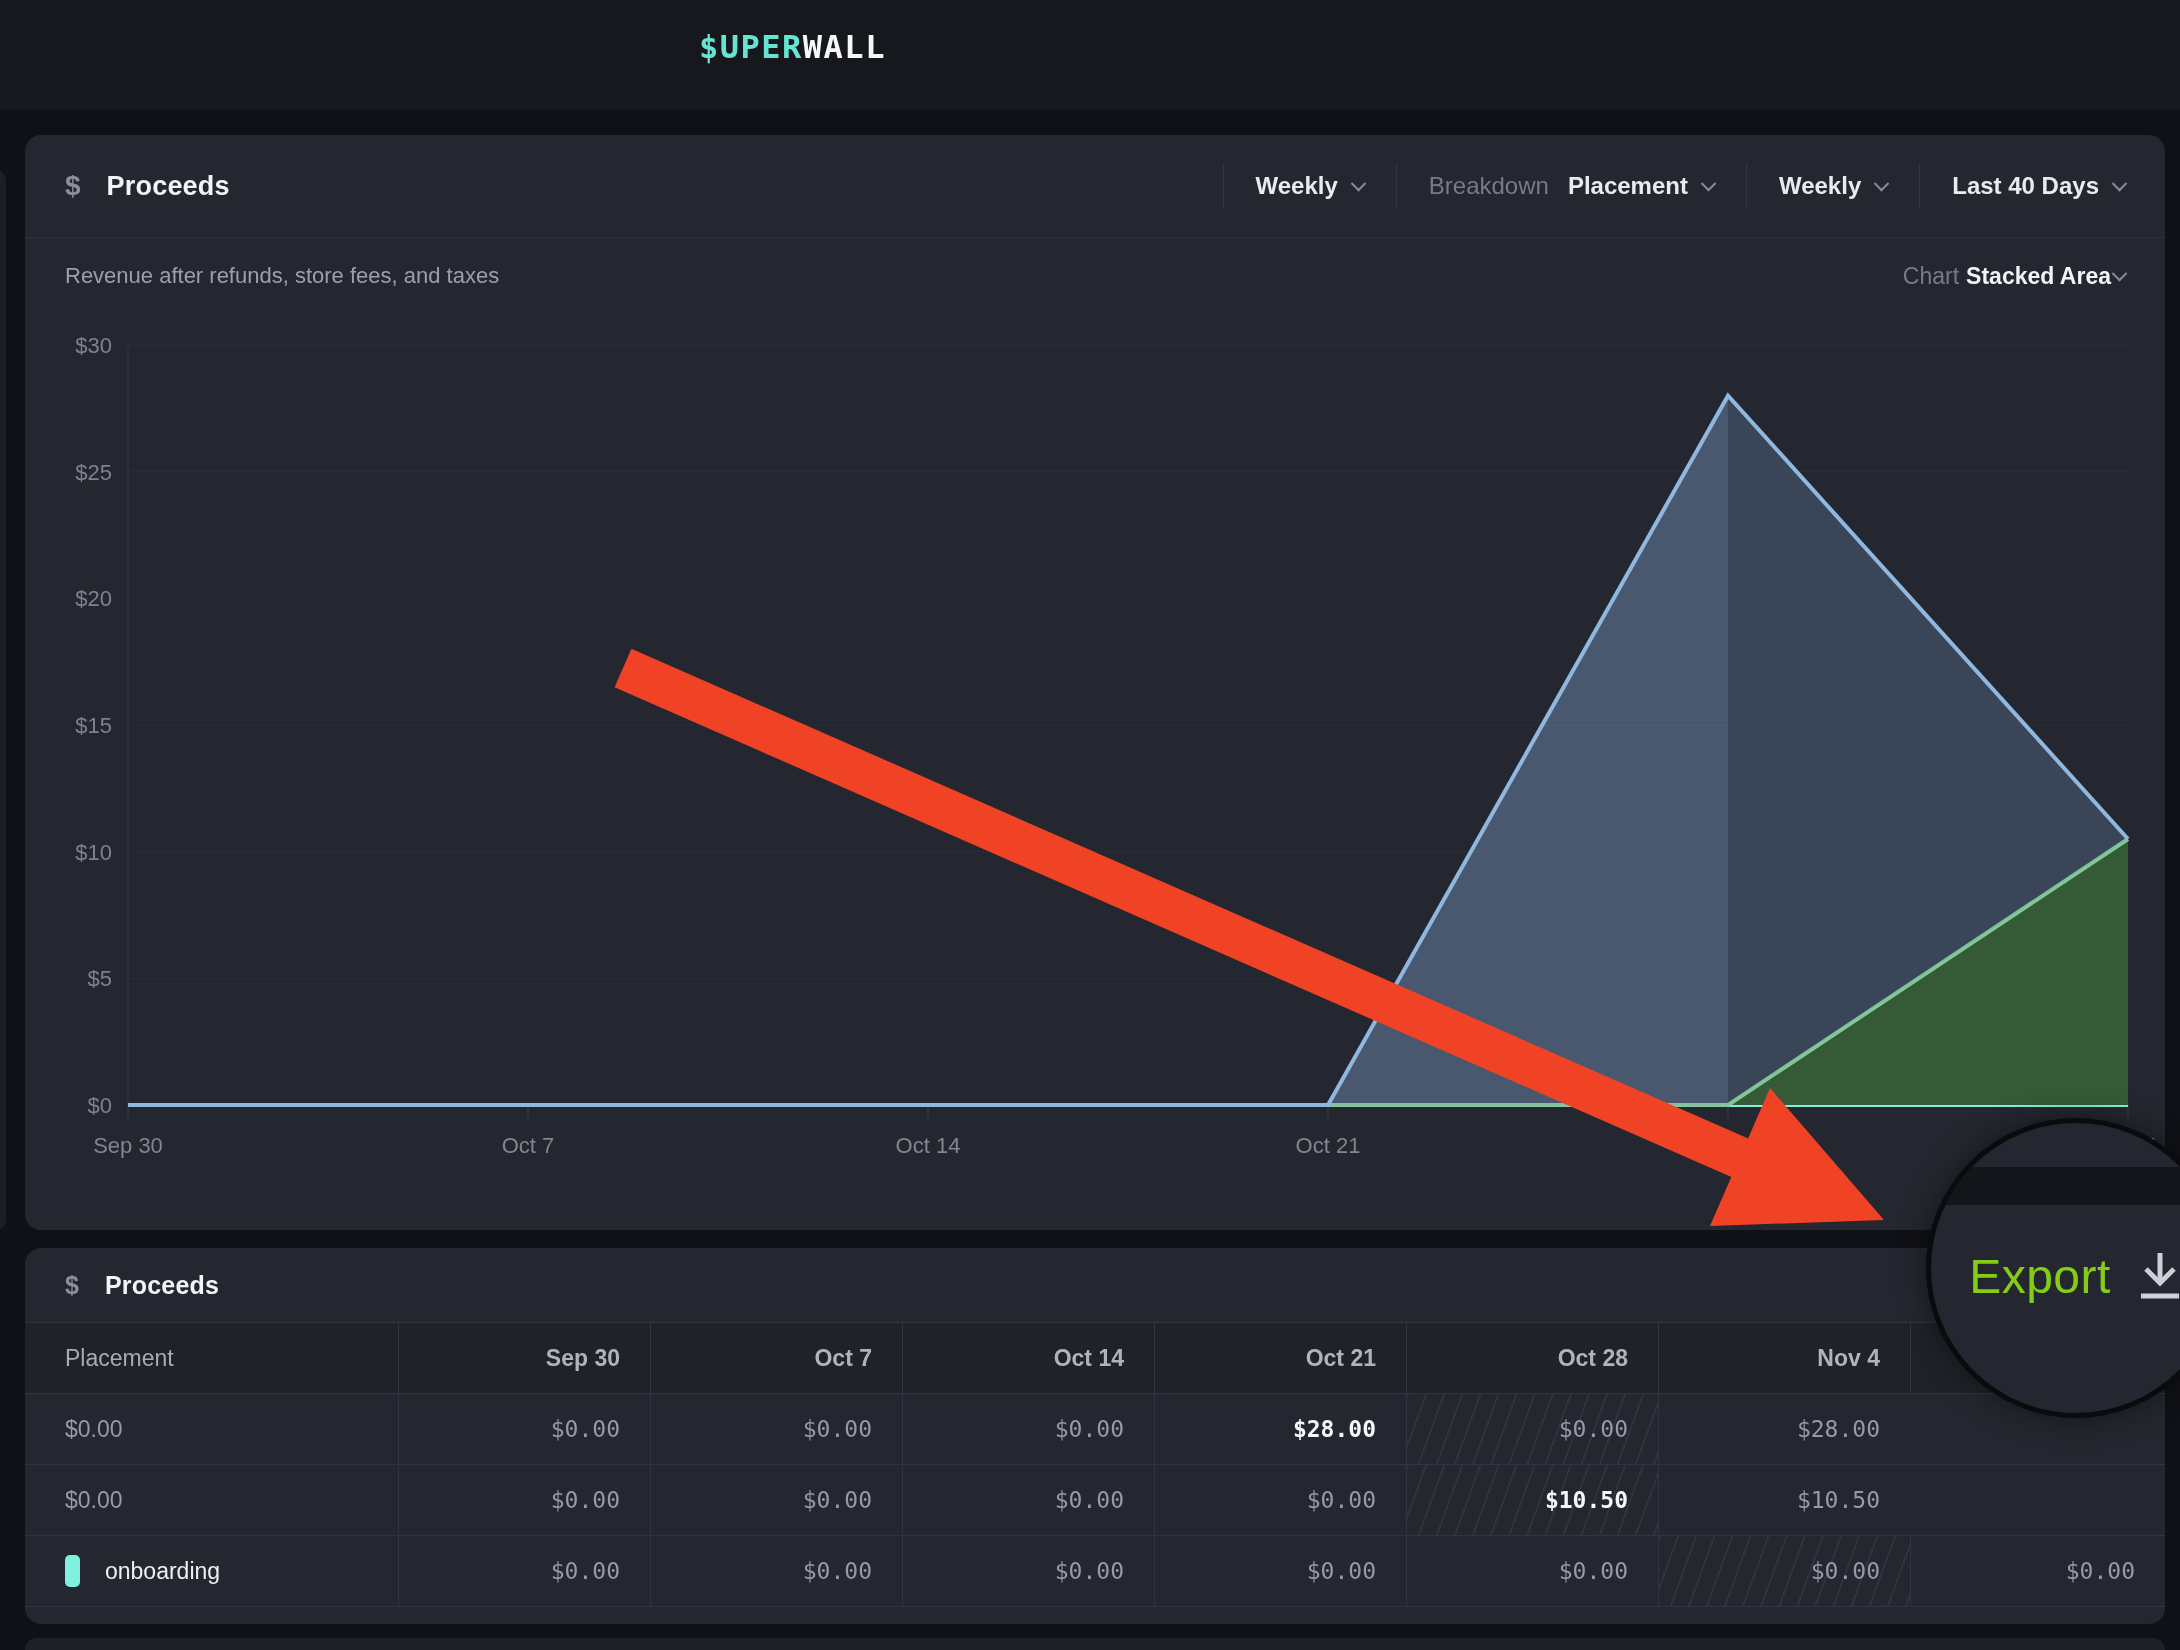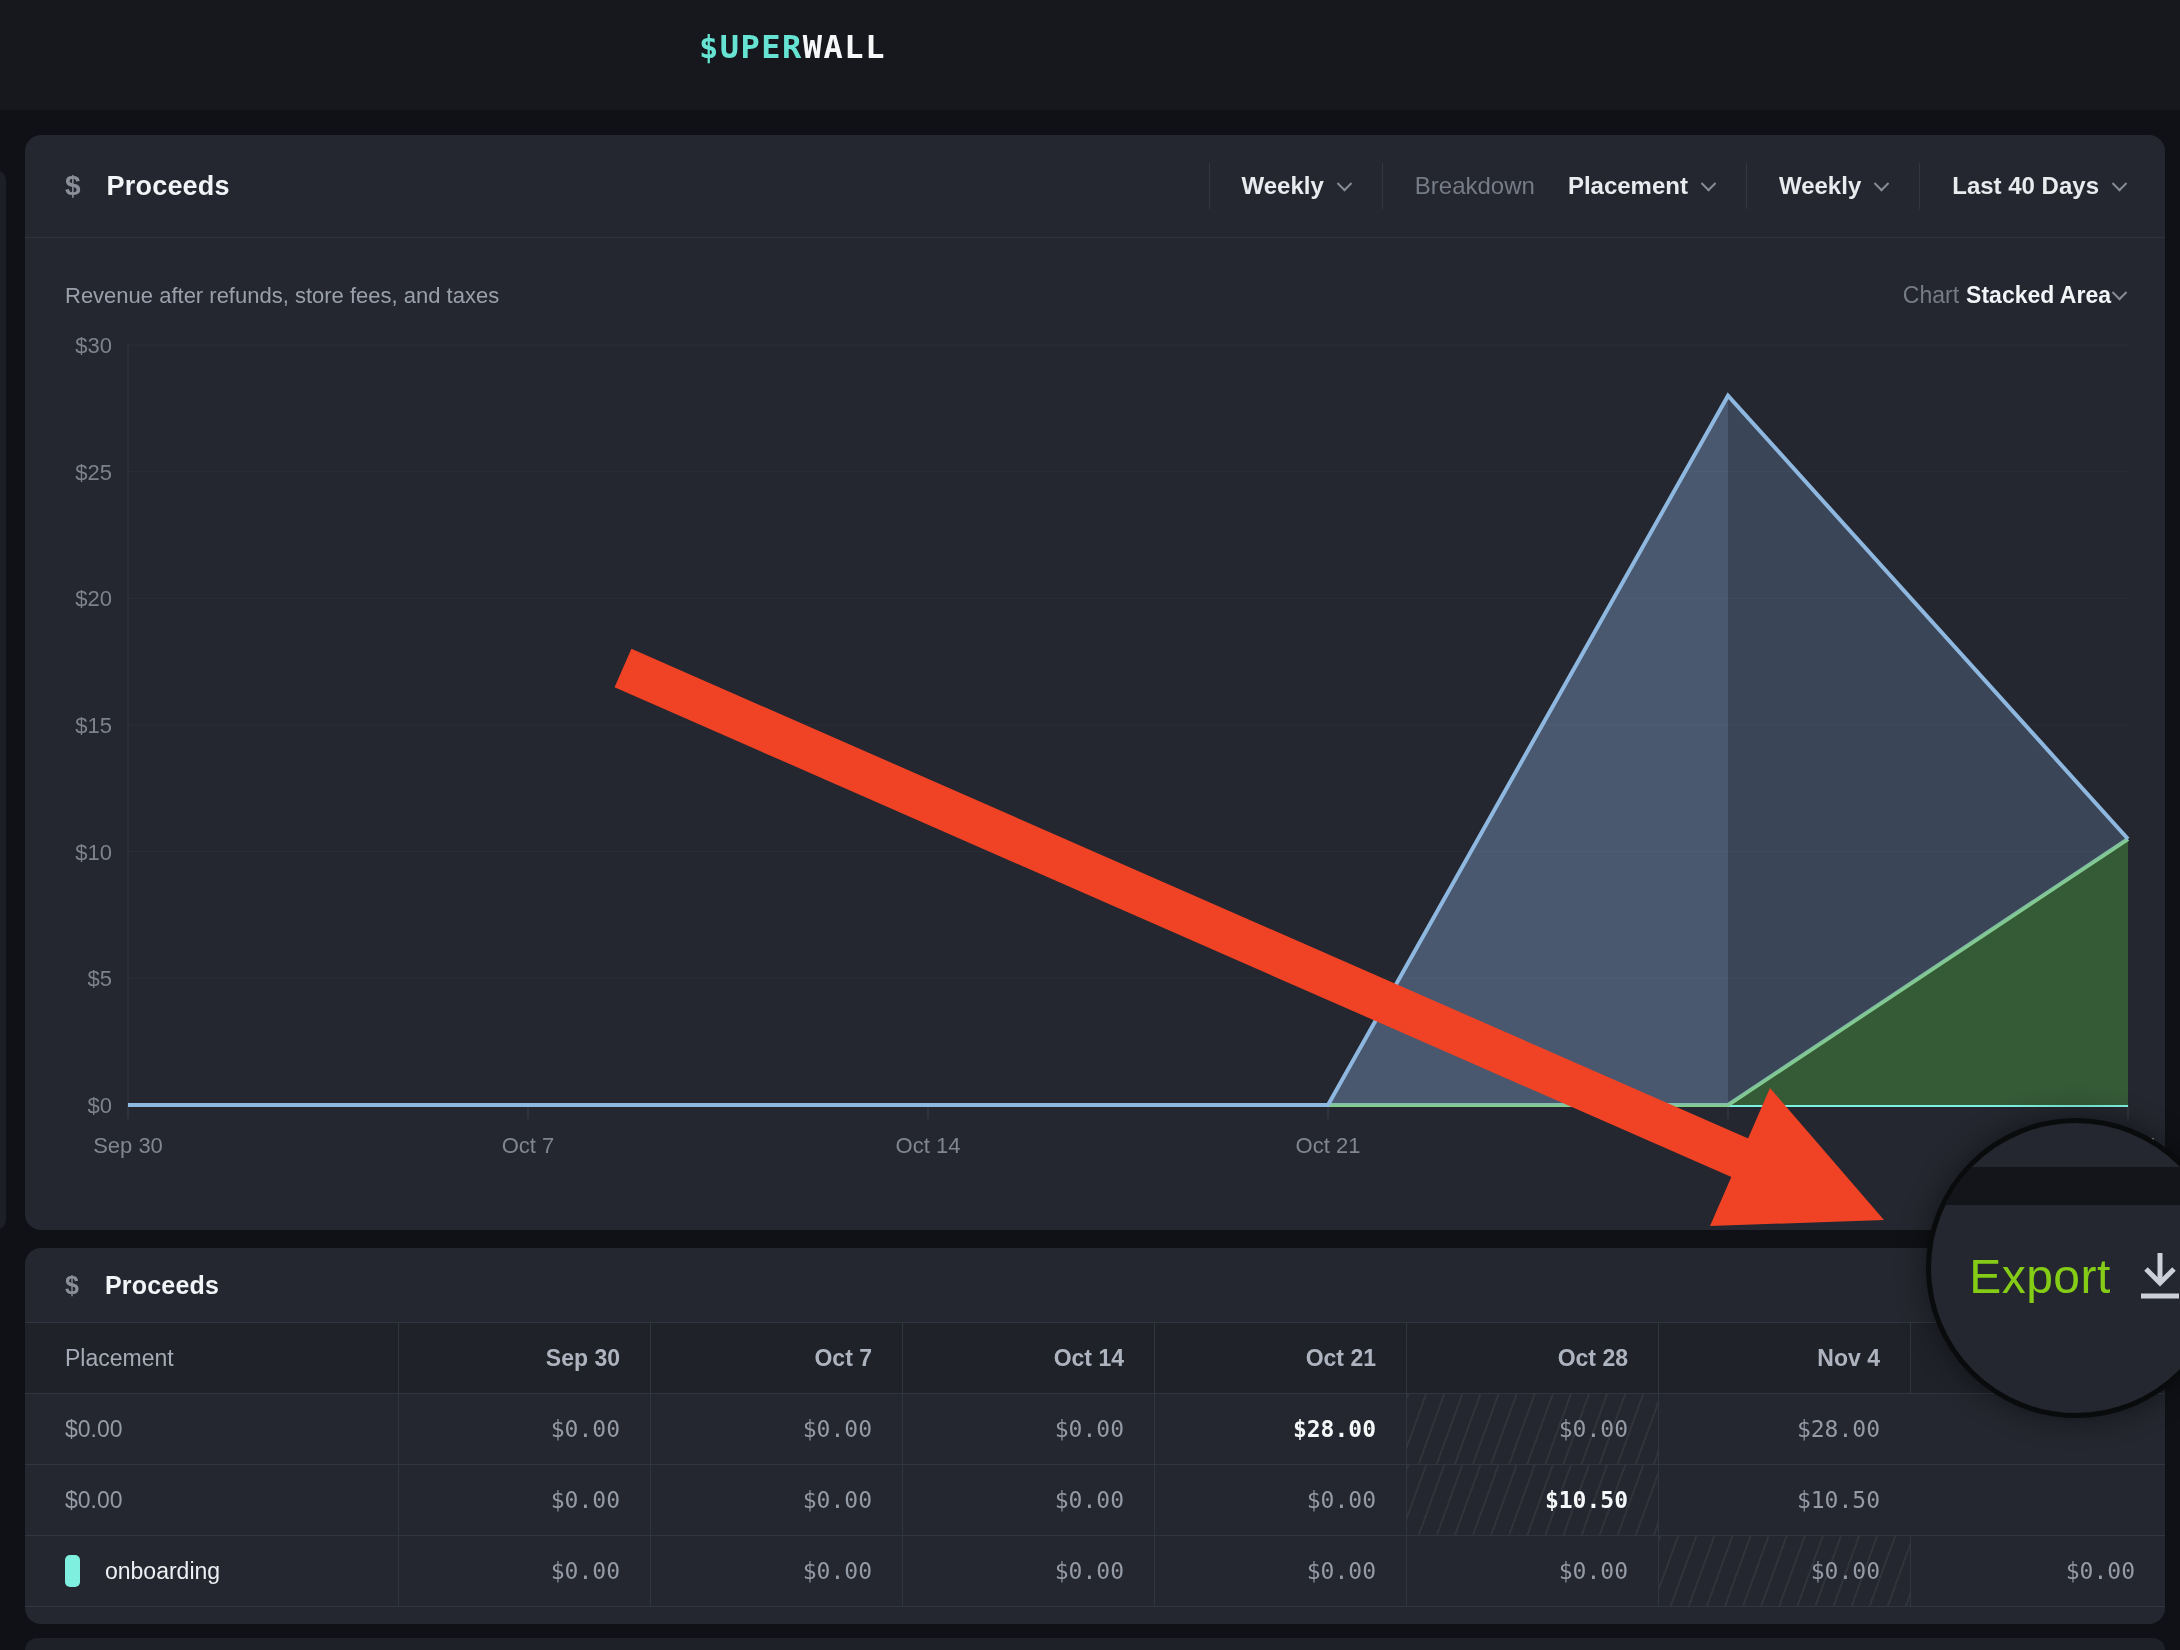--- a/index.html
+++ b/index.html
@@ -24,24 +24,24 @@
 
   .card-header{position:absolute;top:0;left:0;right:0;height:103px;border-bottom:1px solid var(--divider);display:flex;align-items:center;padding:0 40px;}
   .title-group{display:flex;align-items:center;gap:26px;}
   .dollar-icon{color:#8a8f99;font-size:28px;font-weight:600;}
   .card-title{color:var(--text);font-size:27px;font-weight:700;letter-spacing:.2px;}
 
   .controls{margin-left:auto;display:flex;align-items:center;}
   .vdiv{width:1px;height:46px;background:#333740;margin:0 32px;}
   .ctrl{display:flex;align-items:center;gap:15px;background:none;border:none;cursor:pointer;font-family:"Liberation Sans",sans-serif;}
   .ctrl .lbl{color:#e9ebef;font-size:24px;font-weight:600;}
-  .ctrl .pre{color:var(--text-muted);font-size:24px;font-weight:500;margin-right:18px;}
+  .ctrl .pre{color:var(--text-muted);font-size:24px;font-weight:500;margin-right:4px;}
   .chev{width:11px;height:11px;border-right:2.5px solid #878c96;border-bottom:2.5px solid #878c96;transform:rotate(45deg) translate(-2px,-2px);display:inline-block;}
 
-  .sub-row{position:absolute;top:128px;left:40px;right:40px;height:46px;display:flex;align-items:flex-end;}
+  .sub-row{position:absolute;top:128px;left:40px;right:40px;height:46px;display:flex;align-items:flex-start;}
   .subtitle{color:var(--text-sec);font-size:22px;font-weight:500;}
   .chart-type{margin-left:auto;display:flex;align-items:center;gap:3px;background:none;border:none;cursor:pointer;font-family:"Liberation Sans",sans-serif;}
   .chart-type .pre{color:var(--text-muted);font-size:23px;font-weight:500;margin-right:4px;}
   .chart-type .lbl{color:var(--text);font-size:23px;font-weight:700;}
 
   #plot{position:absolute;left:0;top:0;}
 
   
   .table-title{position:absolute;top:0;left:0;right:0;height:74px;display:flex;align-items:center;padding:0 40px;gap:26px;}
   .table-title .dollar-icon{font-size:25px;}

